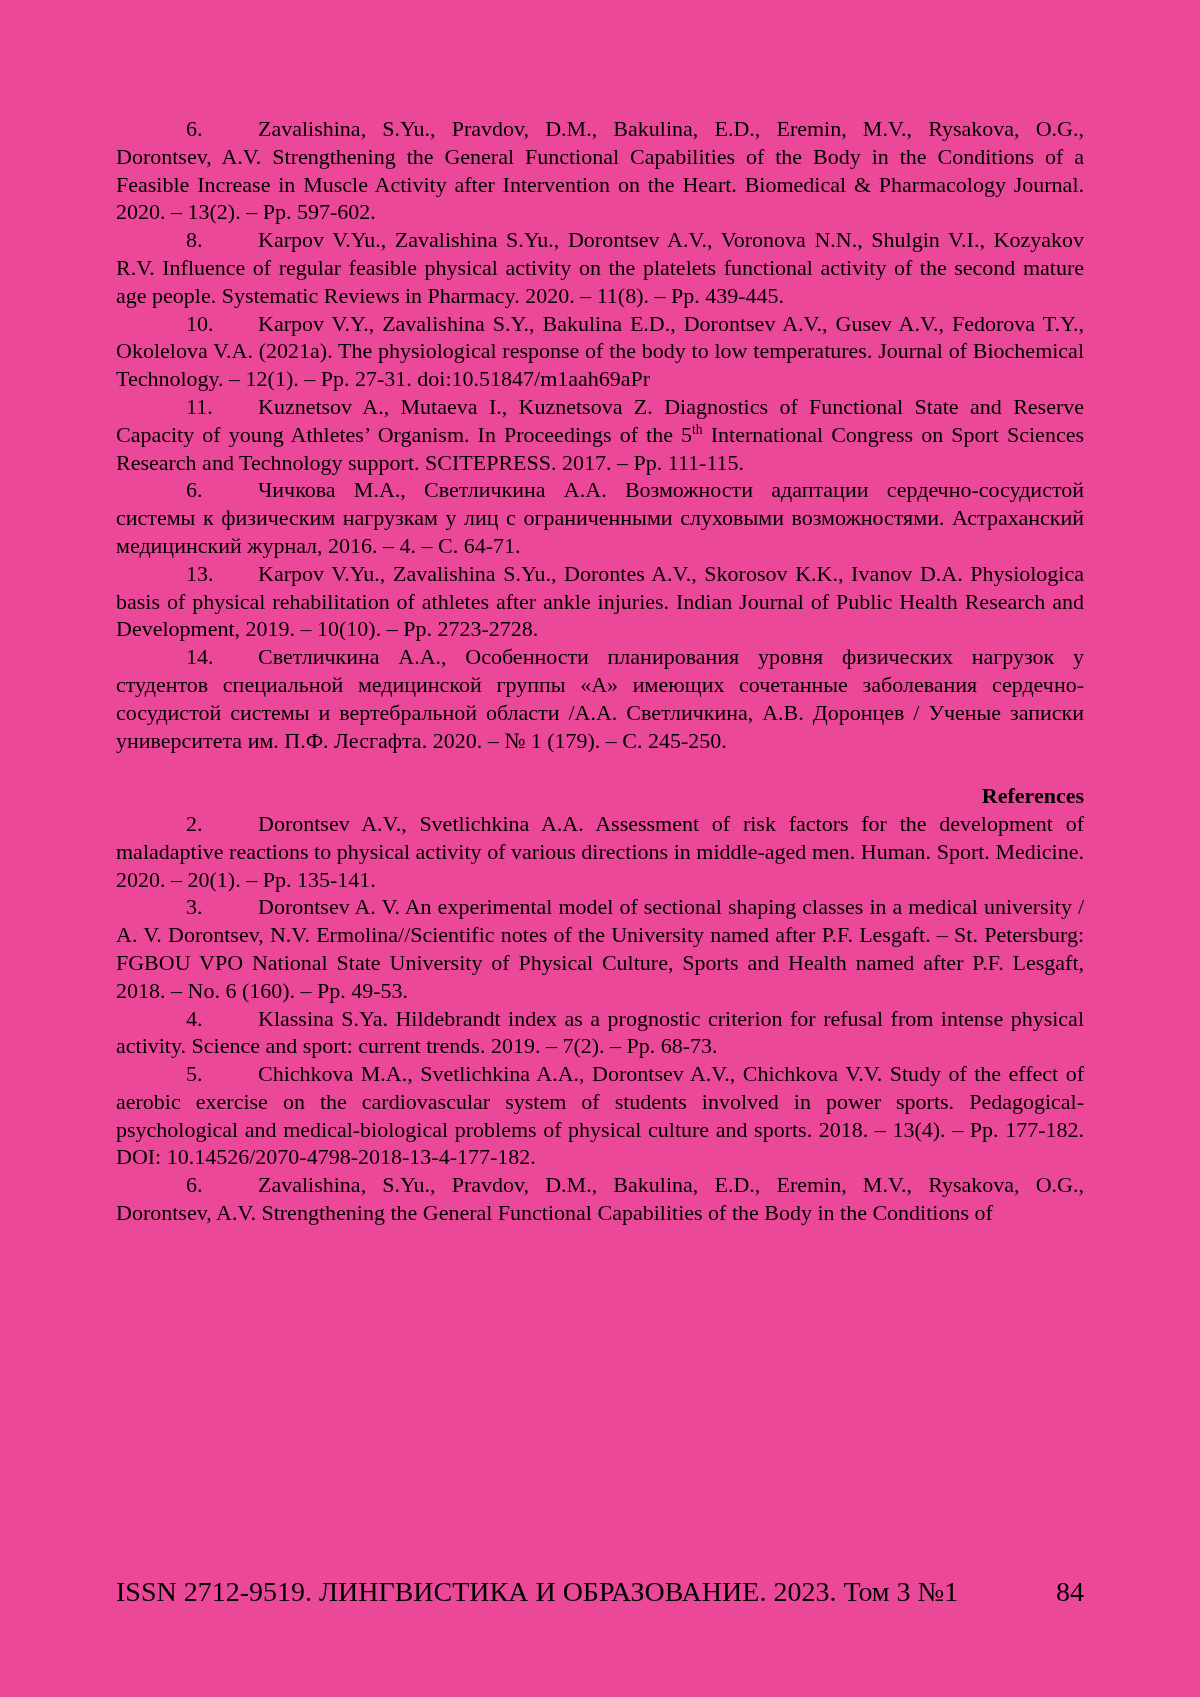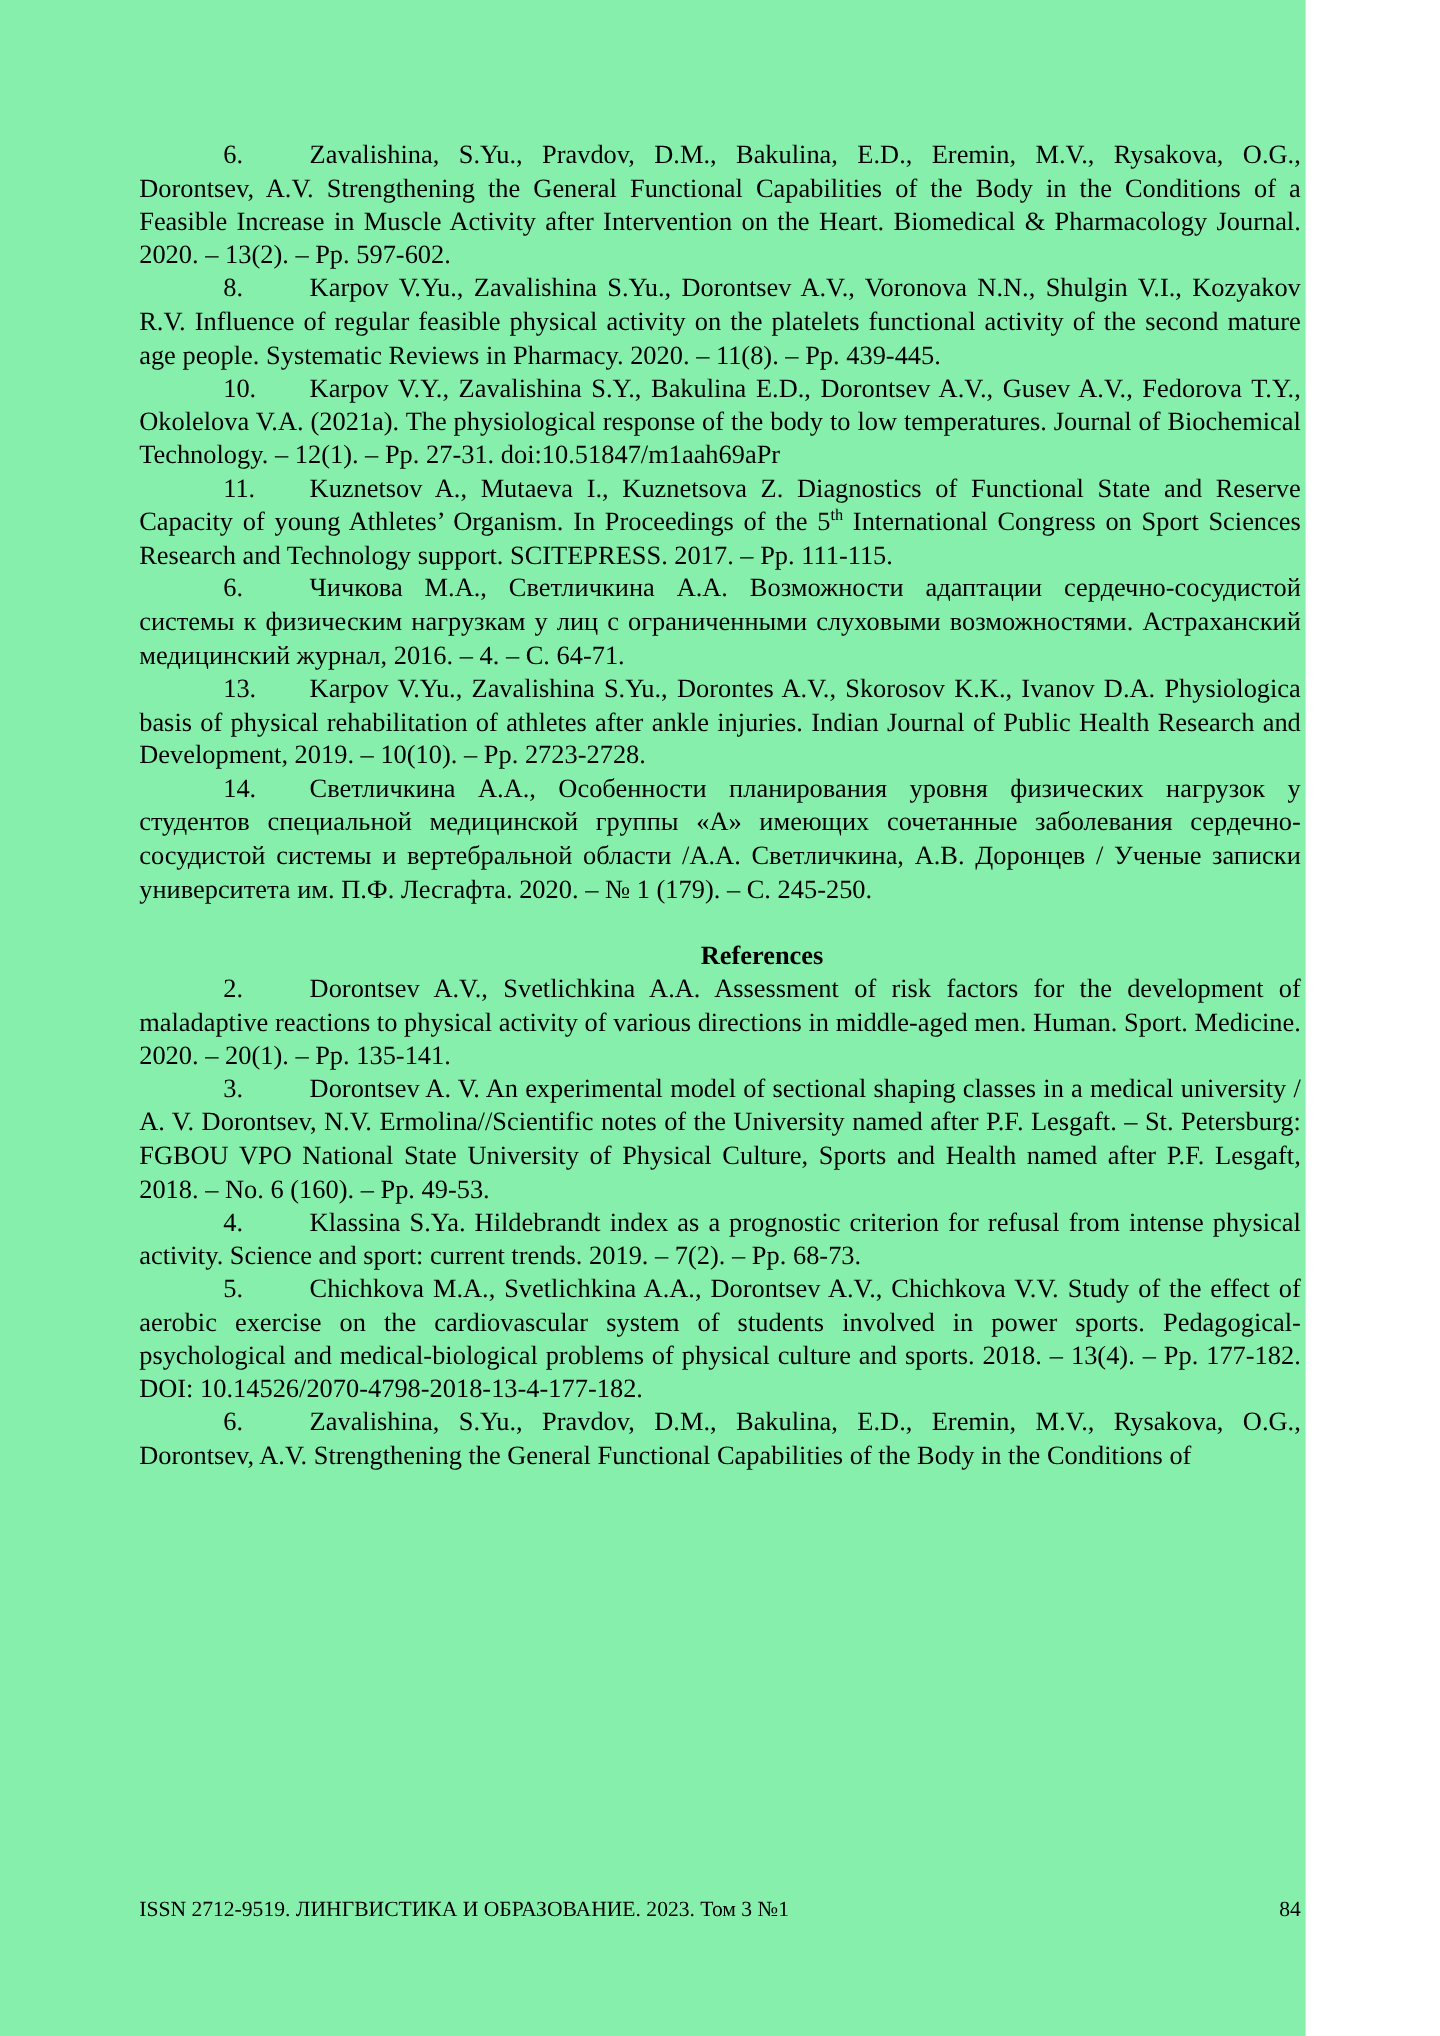--- a/index.html
+++ b/index.html
@@ -2,23 +2,23 @@
 <html><head>
 <meta charset="utf-8">
 <style>
   html, body {
     margin: 0;
     padding: 0;
     background: #ffffff;
   }
   .page {
     position: relative;
-    width: 1088px;
+    width: 1200px;
     height: 1697px;
-    background: #86efac;
+    background: #ec4899;
     color: #000000;
     font-family: "Liberation Serif", "DejaVu Serif", serif;
     overflow: hidden;
   }
   .content {
     position: absolute;
     left: 116px;
     top: 115px;
     width: 968px;
   }
@@ -32,33 +32,33 @@
   span.num {
     display: inline-block;
     width: 72px;
     text-indent: 0;
   }
   p.heading {
     margin: 27.8px 0 0 0;
     font-size: 22px;
     line-height: 27.8px;
     font-weight: bold;
-    text-align: center;
+    text-align: right;
     text-indent: 70px;
   }
   sup {
     font-size: 0.62em;
     line-height: 0;
   }
   .footer {
     position: absolute;
     left: 116px;
     top: 1578px;
     width: 968px;
-    font-size: 18px;
+    font-size: 28px;
     line-height: 27.8px;
     display: flex;
     justify-content: space-between;
   }
 </style>
 </head>
 <body>
 
 <div class="page">
   <div class="content">

